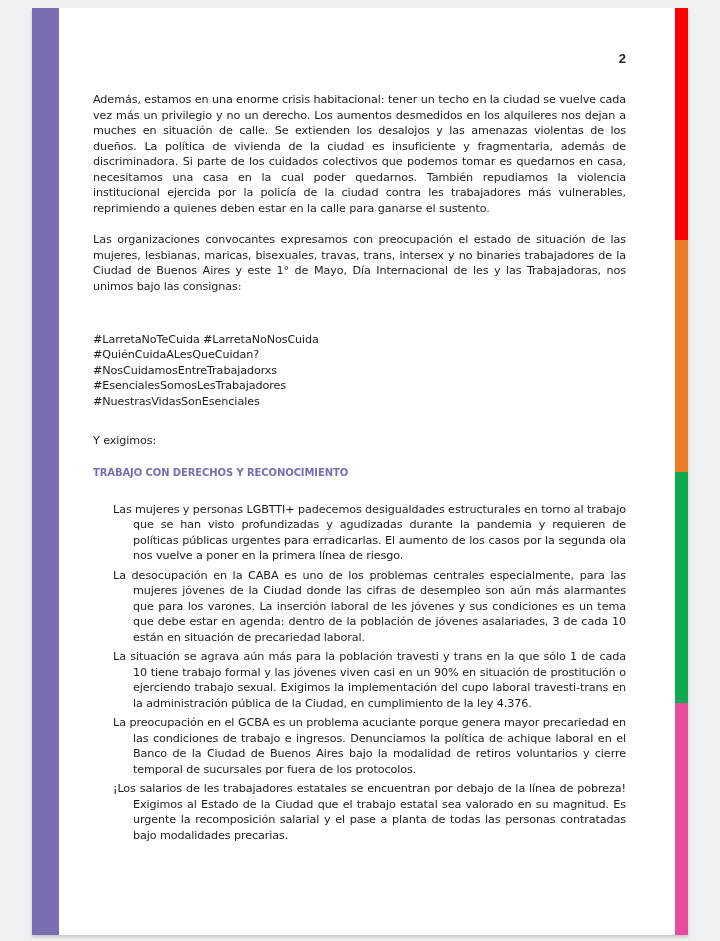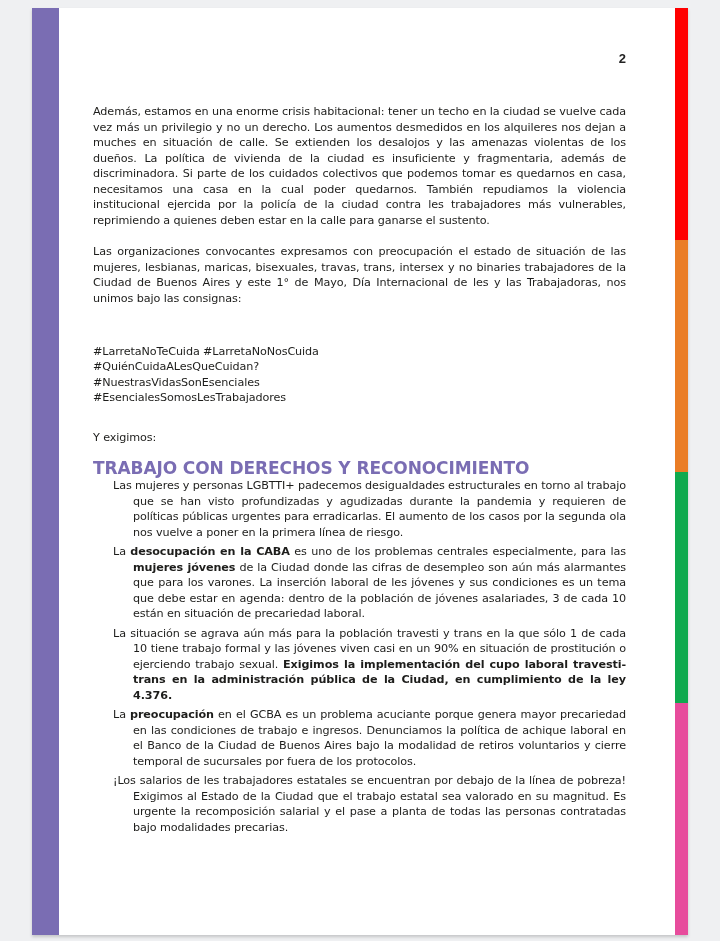--- a/index.html
+++ b/index.html
@@ -12,35 +12,35 @@
     box-shadow:0 2px 3px rgba(0,0,0,0.18);
   }
   .stripe-left { position:absolute; left:0; top:0; width:27px; height:100%; }
   .stripe-right { position:absolute; right:0; top:0; width:13px; height:100%; display:flex; flex-direction:column; }
   .stripe-right .seg { flex:1; }
   .page-number {
     position:absolute; right:62px; top:43px; font-size:13px; font-weight:bold; color:#222;
     font-family:"Liberation Sans", sans-serif;
   }
   .content {
-    position:absolute; left:61px; top:96px; width:533px; color:#1d1d1b;
+    position:absolute; left:61px; top:84px; width:533px; color:#1d1d1b;
     font-size:11.2px; line-height:15.5px; letter-spacing:-0.1px;
   }
   p { margin:0; }
   .para { text-align:justify; }
   .gap-lg { height:16px; }
   .hashtags { margin-top:38px; font-weight:normal; line-height:15.4px; }
   .hashtags div { white-space:nowrap; }
   .exigimos { margin-top:24px; }
   .section-heading {
-    margin-top:16px; color:#7a6db3; font-weight:bold; font-size:17px; line-height:15px;
+    margin-top:16px; color:#7a6db3; font-weight:bold; font-size:10px; line-height:15px;
   }
-  .list { margin-top:2px; padding-left:20px; }
+  .list { margin-top:22px; padding-left:20px; }
   .item { text-align:justify; padding-left:20px; text-indent:-20px; margin-bottom:4px; }
-  b { font-weight:bold; }
+  b { font-weight:normal; }
 </style>
 </head>
 <body>
 
 <div class="page">
   <div class="stripe-left" style="background: rgb(122, 109, 179);"></div>
   <div class="stripe-right">
     <div class="seg" style="background: rgb(255, 0, 0);"></div>
     <div class="seg" style="background: rgb(234, 125, 38);"></div>
     <div class="seg" style="background: rgb(16, 169, 78);"></div>
@@ -50,22 +50,23 @@
   <div class="page-number">2</div>
 
   <div class="content" style="color: rgb(29, 29, 27);">
     <p class="para">Además, estamos en una enorme crisis habitacional: tener un techo en la ciudad se vuelve cada vez más un privilegio y no un derecho. Los aumentos desmedidos en los alquileres nos dejan a muches en situación de calle. Se extienden los desalojos y las amenazas violentas de los dueños. La política de vivienda de la ciudad es insuficiente y fragmentaria, además de discriminadora. Si parte de los cuidados colectivos que podemos tomar es quedarnos en casa, necesitamos una casa en la cual poder quedarnos. También repudiamos la violencia institucional ejercida por la policía de la ciudad contra les trabajadores más vulnerables, reprimiendo a quienes deben estar en la calle para ganarse el sustento.</p>
     <div class="gap-lg"></div>
     <p class="para">Las organizaciones convocantes expresamos con preocupación el estado de situación de las mujeres, lesbianas, maricas, bisexuales, travas, trans, intersex y no binaries  trabajadores de la Ciudad de Buenos Aires  y este 1° de Mayo, Día Internacional de les y las Trabajadoras, nos unimos bajo las consignas:</p>
 
     <div class="hashtags">
       <div>#LarretaNoTeCuida #LarretaNoNosCuida</div>
       <div>#QuiénCuidaALesQueCuidan?</div>
+      <div>#NosCuidamosEntreTrabajadorxs</div>
+      <div>#EsencialesSomosLesTrabajadores</div>
       <div>#NuestrasVidasSonEsenciales</div>
-      <div>#EsencialesSomosLesTrabajadores</div>
     </div>
 
     <p class="exigimos">Y exigimos:</p>
 
     <div class="section-heading" style="color: rgb(122, 109, 179);">
       <div>TRABAJO CON DERECHOS Y RECONOCIMIENTO</div>
     </div>
 
     <div class="list">
       <p class="item">

